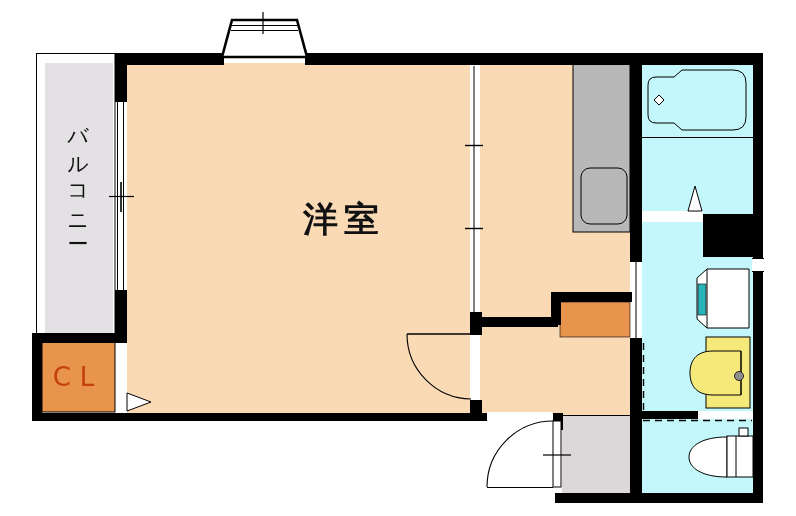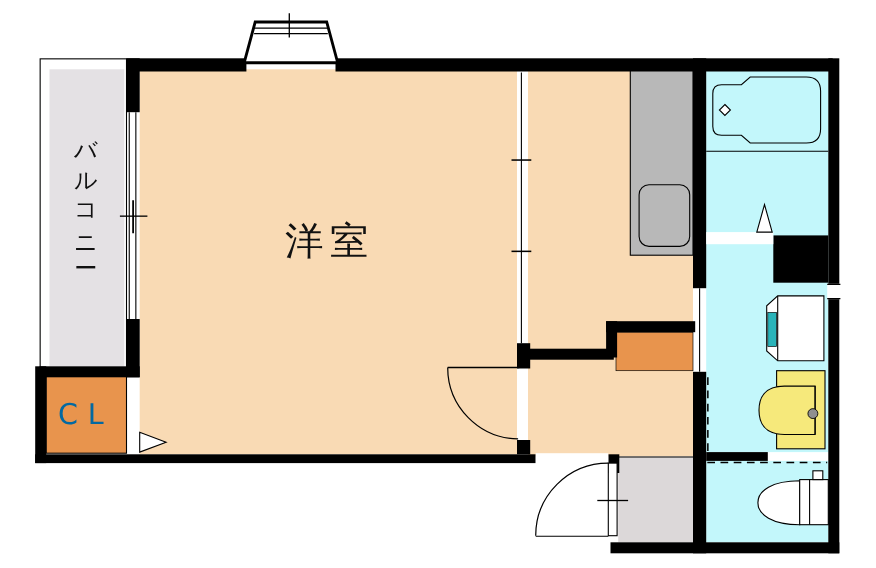--- a/index.html
+++ b/index.html
@@ -1,25 +1,25 @@
 <!DOCTYPE html>
 <html><head>
 <meta charset="utf-8">
 <style>
   html,body{margin:0;padding:0;background:#ffffff;}
   .plan{position:relative;width:796px;height:516px;background:#fff;overflow:hidden;
         font-family:"DejaVu Sans",sans-serif;}
   .plan svg{position:absolute;left:0;top:0;}
   .label{position:absolute;color:#111;}
-  .label-room{left:215px;top:196px;width:170px;text-align:center;
-              font-size:35px;font-weight:normal;letter-spacing:6px;}
+  .label-room{left:215px;top:196px;width:170px;text-align:right;
+              font-size:35px;font-weight:bold;letter-spacing:6px;}
   .label-balcony{left:64px;top:112px;height:170px;writing-mode:vertical-rl;
                  font-size:21px;letter-spacing:6px;font-weight:500;}
   .label-closet{left:46px;top:362px;width:64px;text-align:center;
-                font-size:26px;letter-spacing:9px;font-weight:500;color:#0369a1;}
+                font-size:26px;letter-spacing:9px;font-weight:500;color:#c2410c;}
 </style>
 </head>
 <body>
 
 <div class="plan">
 <svg width="796" height="516" viewBox="0 0 796 516">
 
   <g>
     <rect x="127" y="63" width="343" height="350" fill="#f9dab4"></rect>
     <rect x="480" y="63" width="150" height="352" fill="#f9dab4"></rect>

